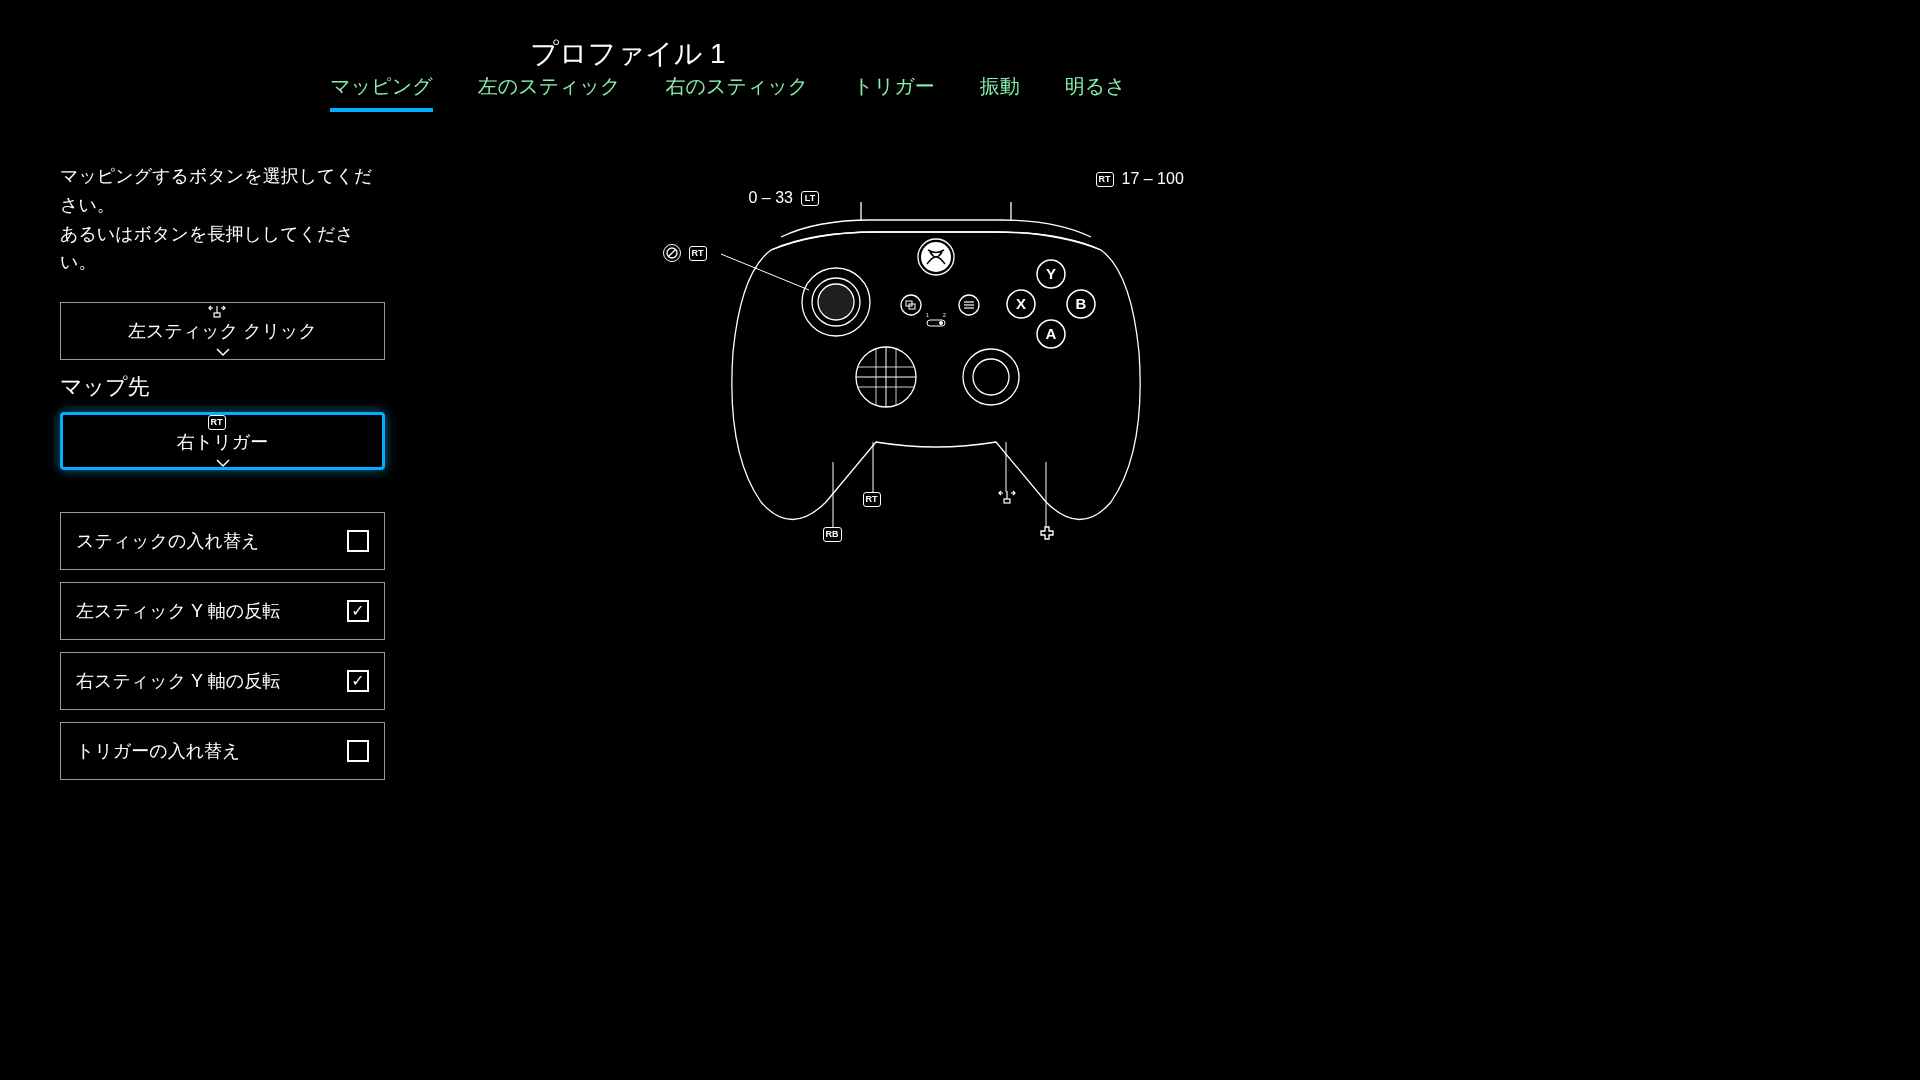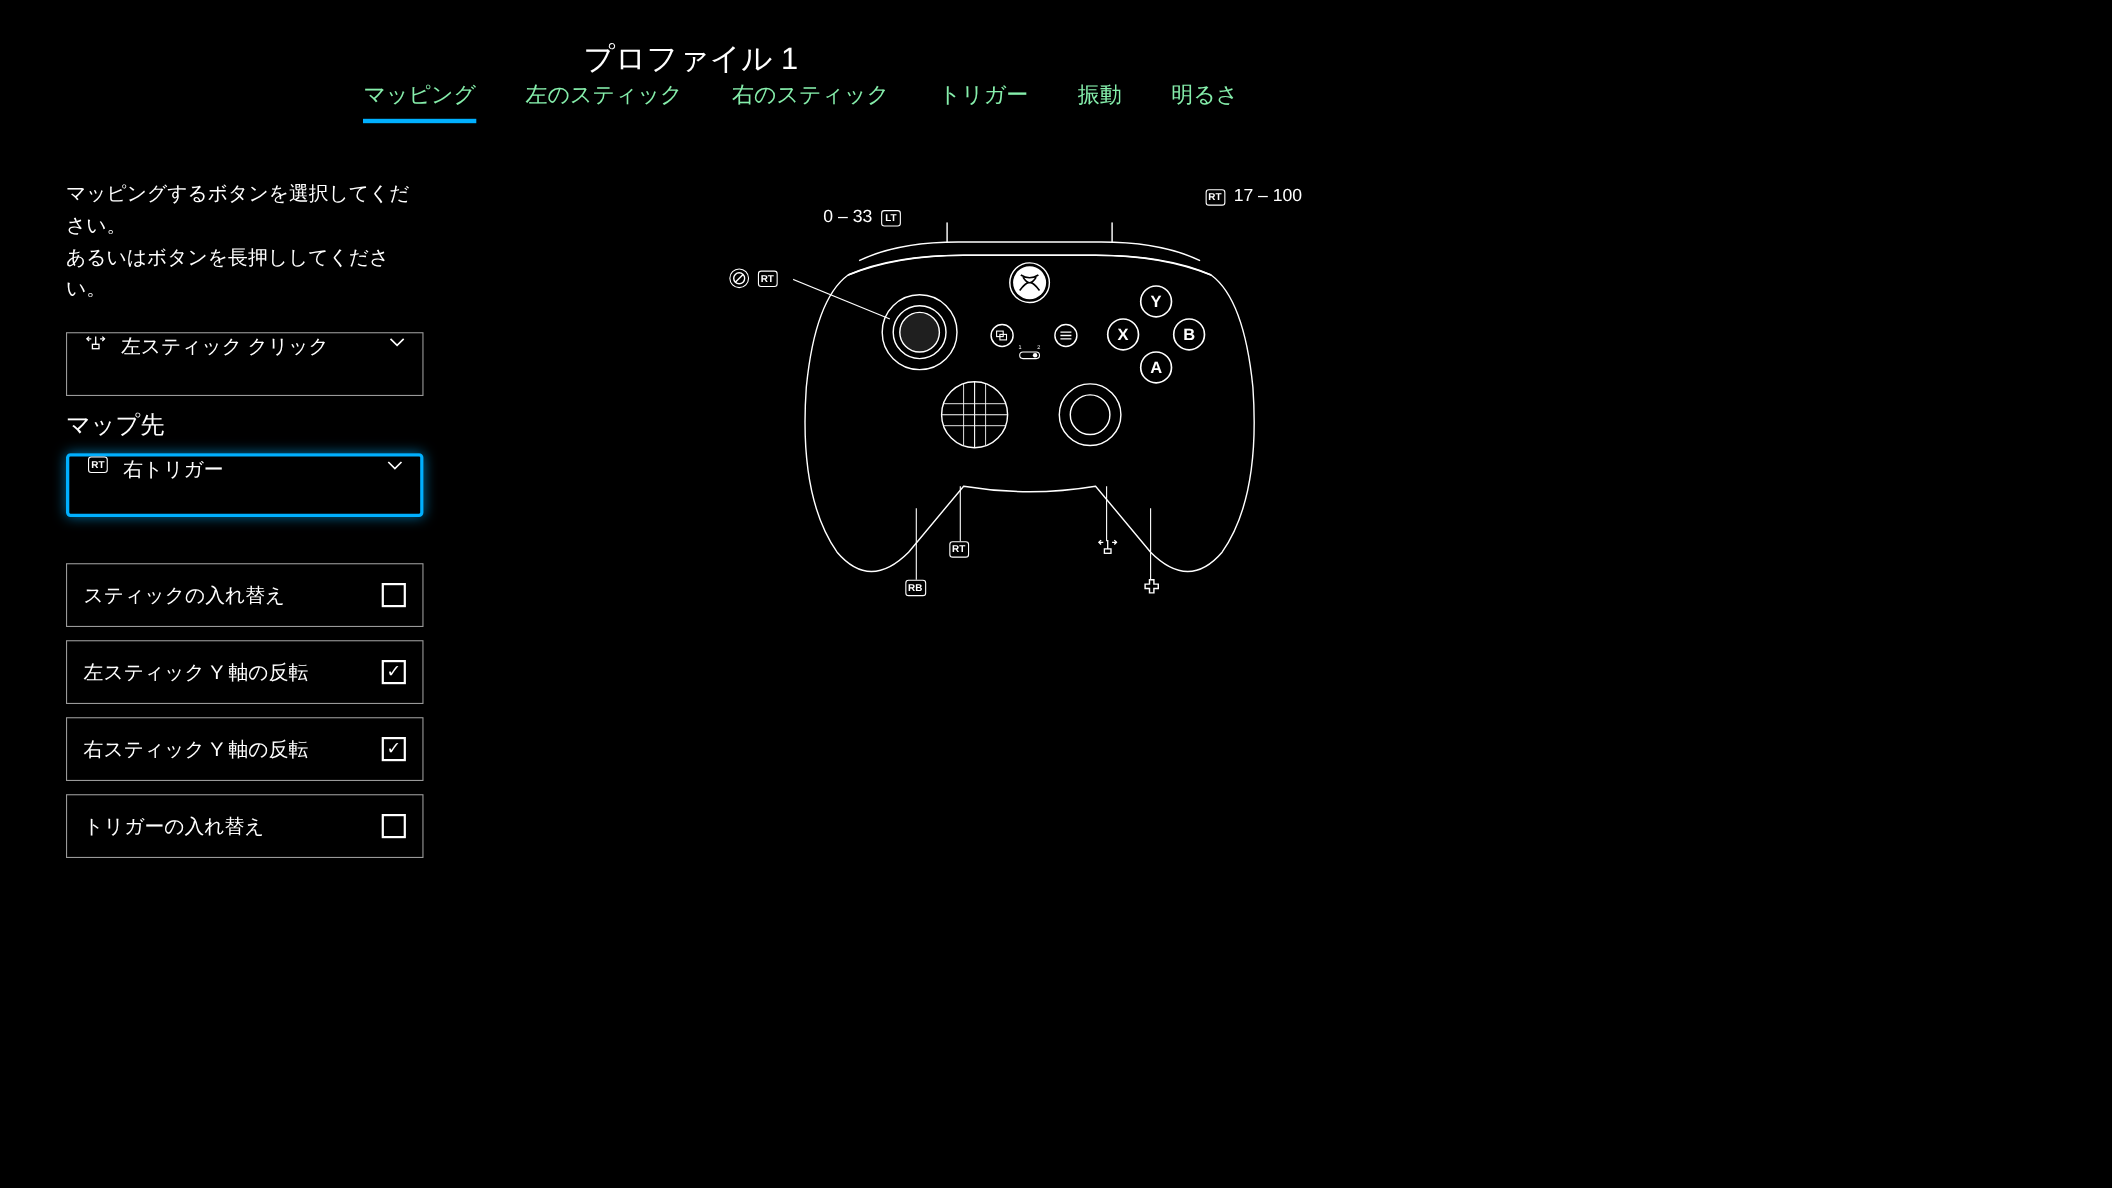--- a/index.html
+++ b/index.html
@@ -52,25 +52,26 @@
   }
   .instructions {
     font-size: 18px;
     line-height: 1.6;
     margin-bottom: 25px;
   }
   .dropdown {
     border: 1px solid #999;
     height: 58px;
     display: flex;
-    align-items: flex-start;
+    align-items: center;
     padding: 0 15px;
     cursor: pointer;
     margin-bottom: 12px;
     position: relative;
+    flex-direction: column;
   }
   .dropdown.focused {
     border: 3px solid #00b0ff;
     box-shadow: 0 0 12px rgba(0,176,255,0.6);
     border-radius: 4px;
   }
   .dropdown-icon {
     width: 22px;
     margin-right: 12px;
     display: flex;

